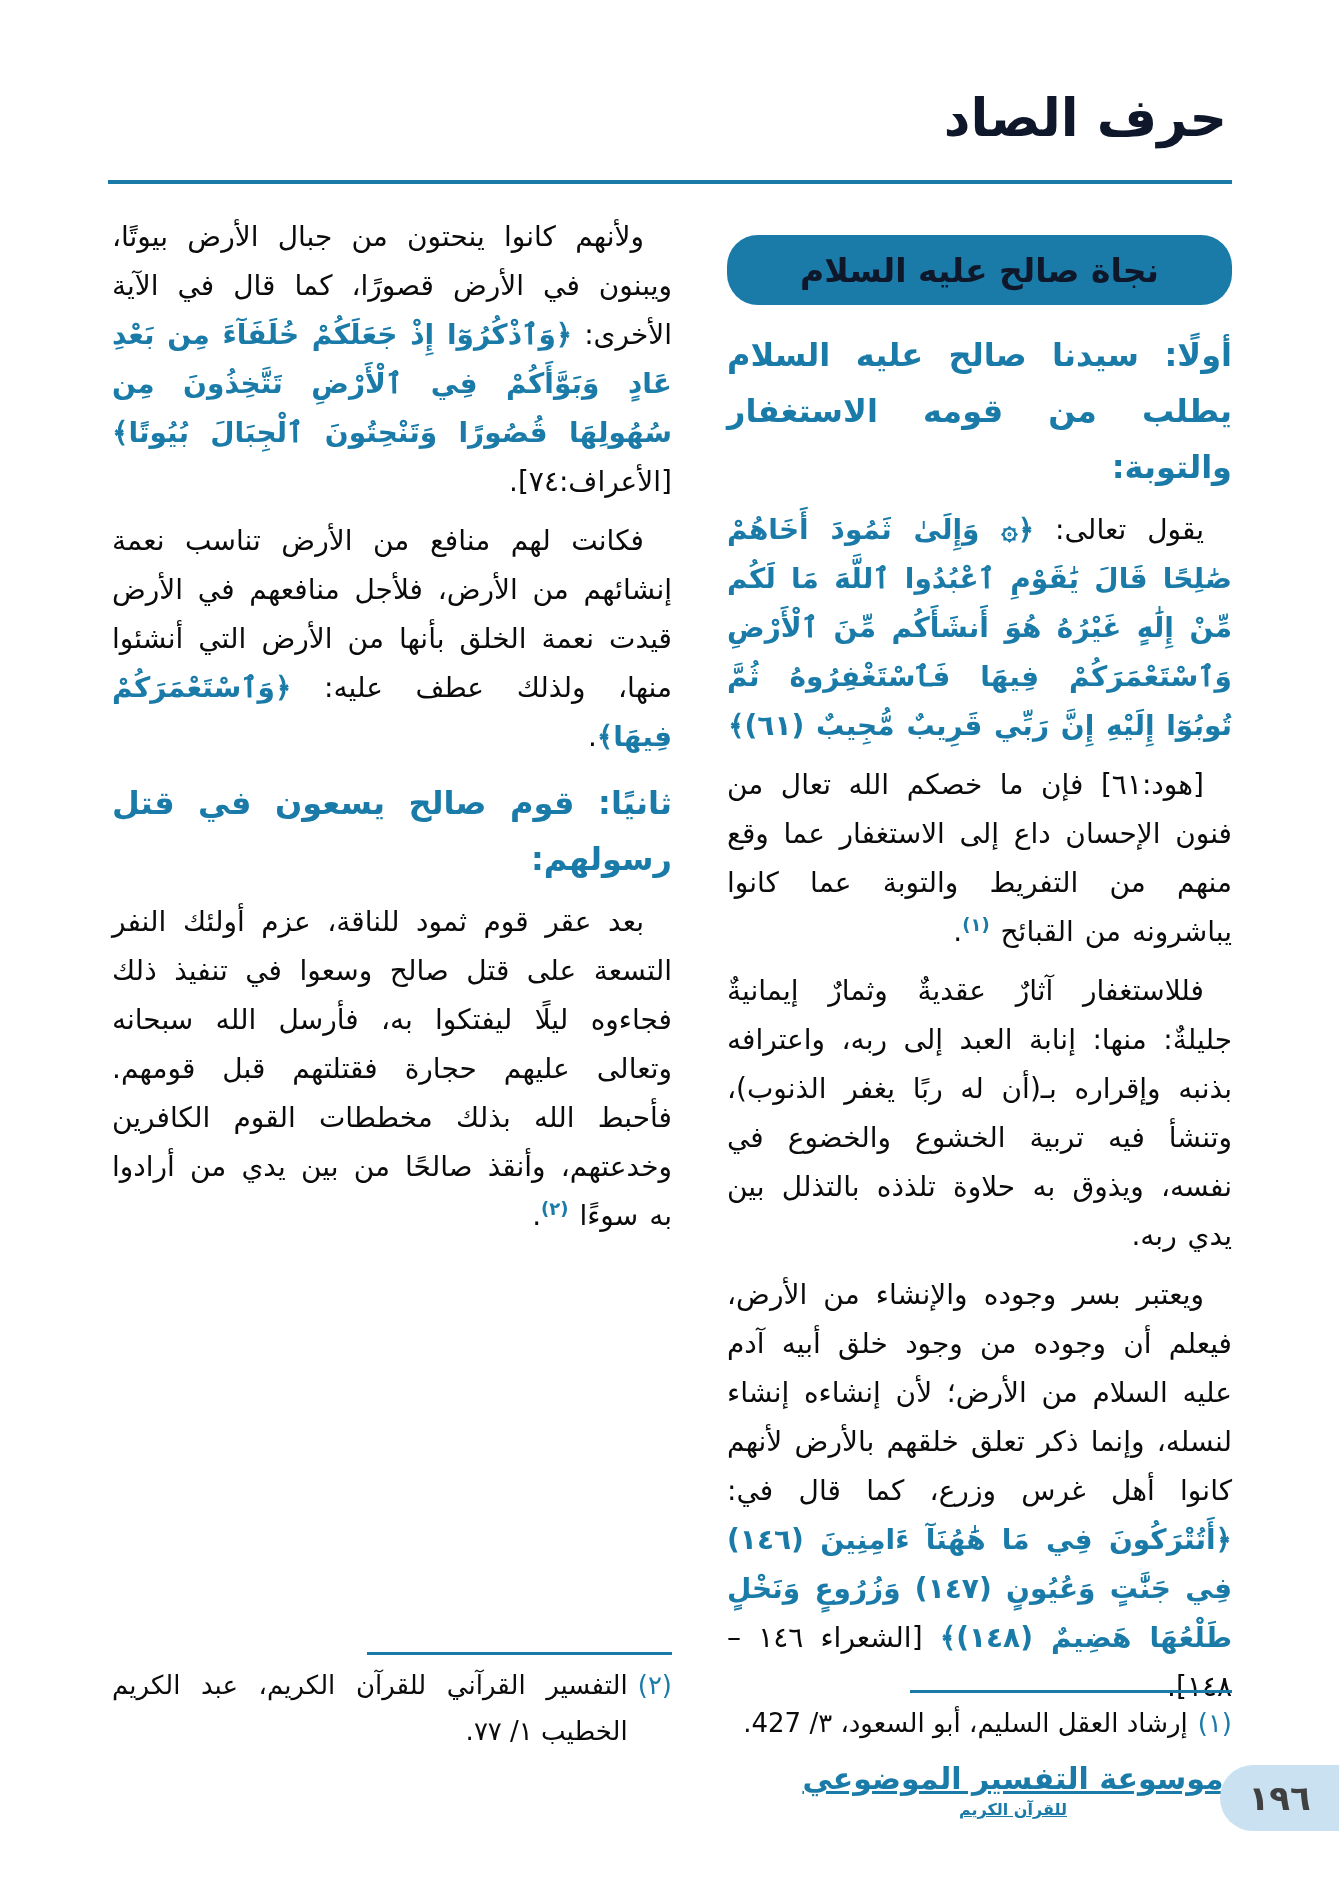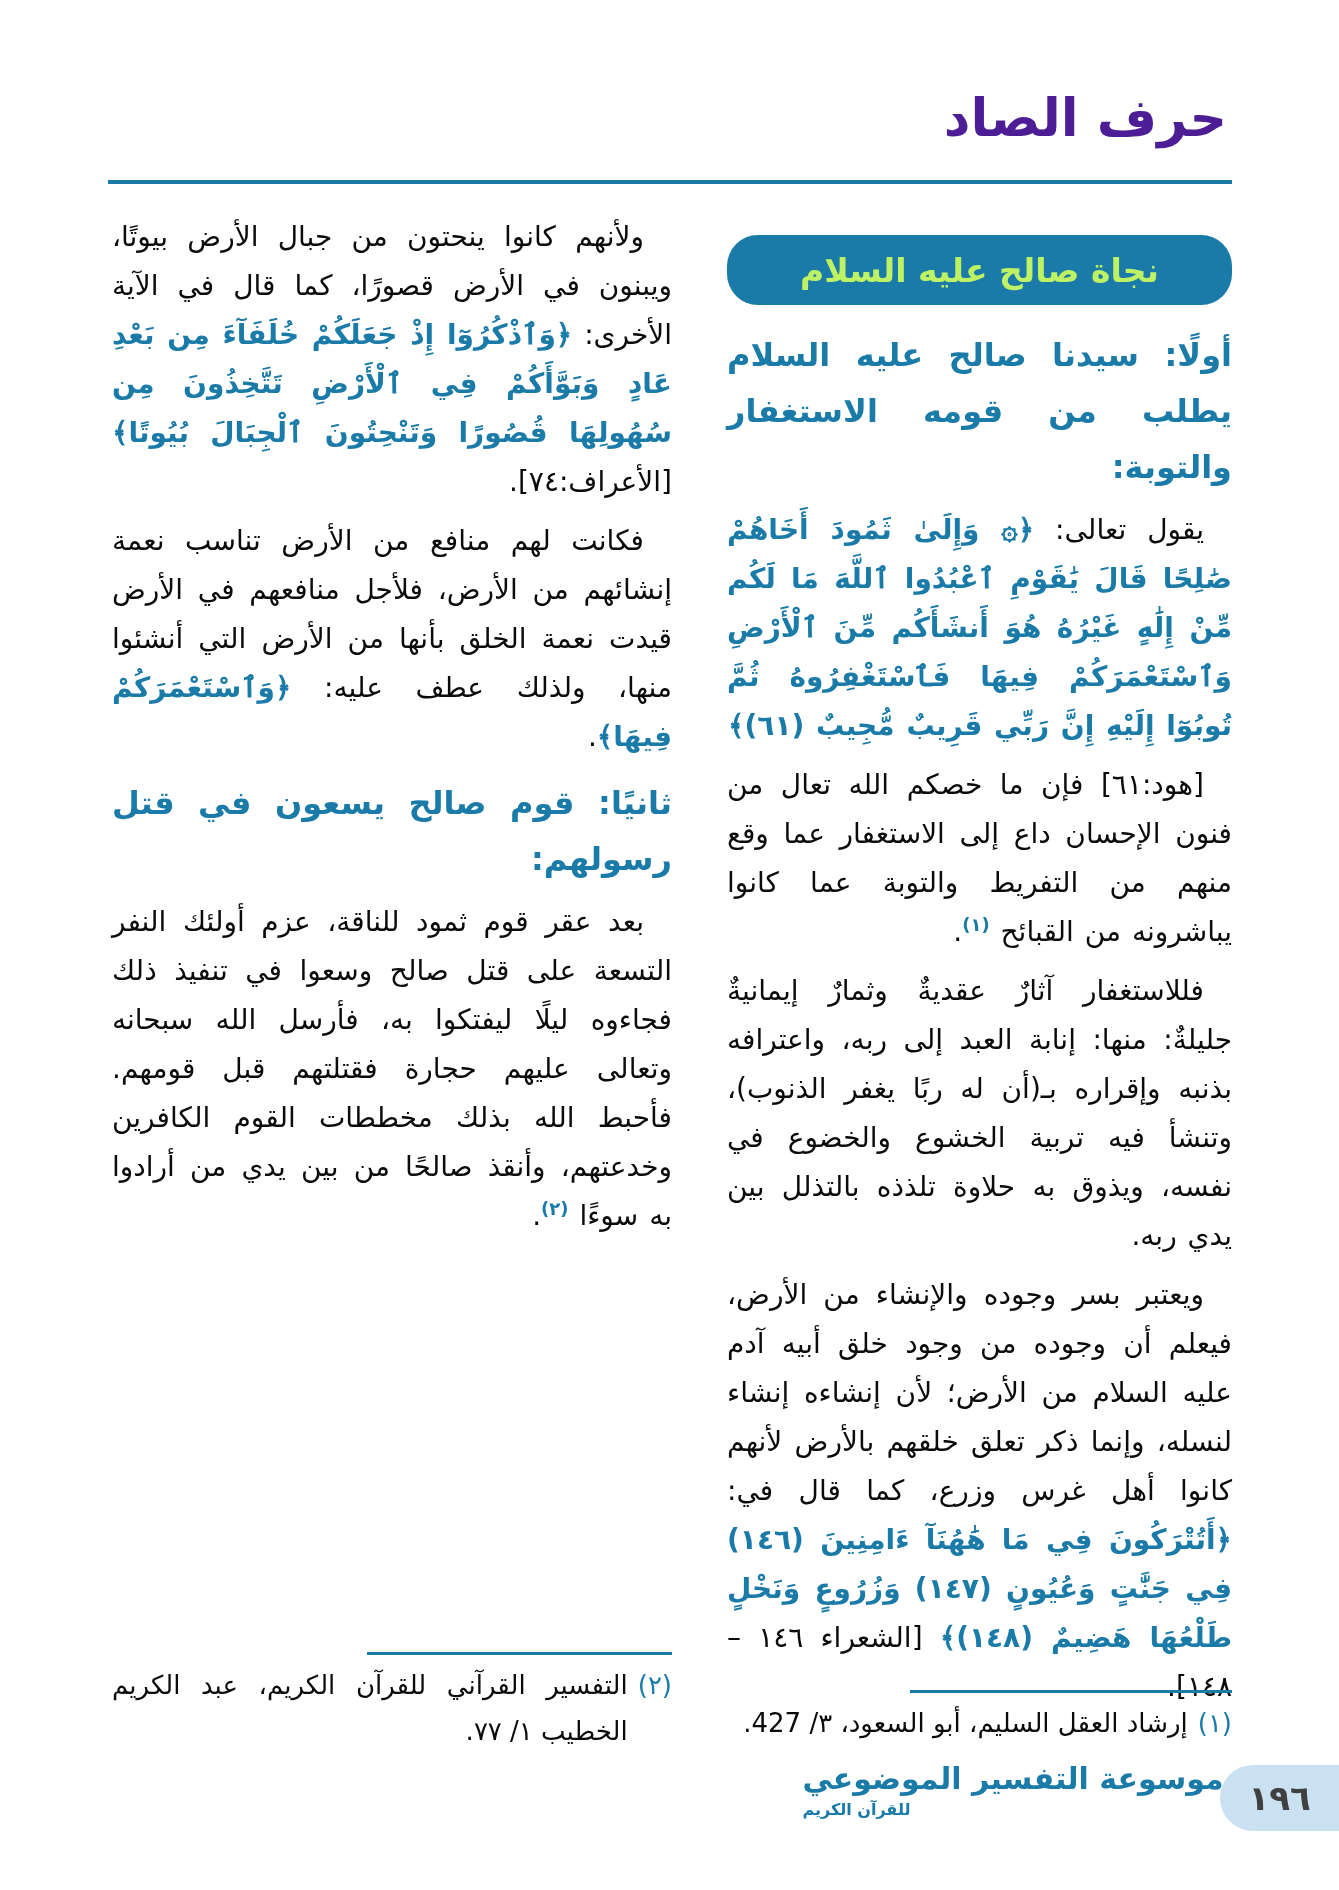--- a/index.html
+++ b/index.html
@@ -8,34 +8,34 @@
     width:1339px;height:1890px;
     background:#ffffff;
     overflow:hidden;
     direction:rtl;
     font-family:"DejaVu Sans",sans-serif;
     color:#0b0b0b;
   }
   
   .chapter-title{
     position:absolute;top:92px;right:112px;
-    font-size:52px;font-weight:700;color:#4c1d95;
+    font-size:52px;font-weight:700;color:#0f172a;
     line-height:1;
   }
   .header-rule{
     position:absolute;top:180px;left:108px;right:107px;
     height:4px;background:#1B7BA8;
   }
   
   .col{position:absolute;}
   .col-right{top:235px;right:107px;width:505px;}
   .col-left{top:212px;left:112px;width:560px;}
   .section-box{
     height:70px;display:flex;align-items:center;justify-content:center;
-    background:#1B7BA8;color:#bef264;
+    background:#1B7BA8;color:#0f172a;
     font-size:33px;font-weight:700;
     margin-bottom:22px;
     border-radius:31px;
   }
   .blue-heading{
     color:#1B7BA8;font-weight:700;
     font-size:32px;line-height:56px;
     text-align:justify;
     margin:14px 0 10px 0;
   }
@@ -61,21 +61,21 @@
     font-size:26px;line-height:46px;text-align:justify;
   }
   .footnote-right{top:1700px;right:107px;width:505px;}
   .footnote-left{top:1662px;left:112px;width:560px;}
   .fn-marker{color:#1B7BA8;flex:none;font-weight:400;}
   .fn-text{flex:1;}
   
   .publisher-logo{
     position:absolute;top:1760px;left:1013px;
     transform:translateX(-50%);
-    text-align:left;color:#1B7BA8;white-space:nowrap;
+    text-align:center;color:#1B7BA8;white-space:nowrap;text-decoration:underline;
   }
   .logo-line1{font-size:30px;font-weight:700;line-height:38px;}
   .logo-line2{font-size:16px;font-weight:700;line-height:24px;}
   .page-tab{
     position:absolute;top:1765px;left:1220px;width:119px;height:66px;
     background:#C9E1F1;
     border-radius:33px 0 0 33px;
     display:flex;align-items:center;justify-content:center;
     color:#404040;font-size:34px;font-weight:700;
   }

